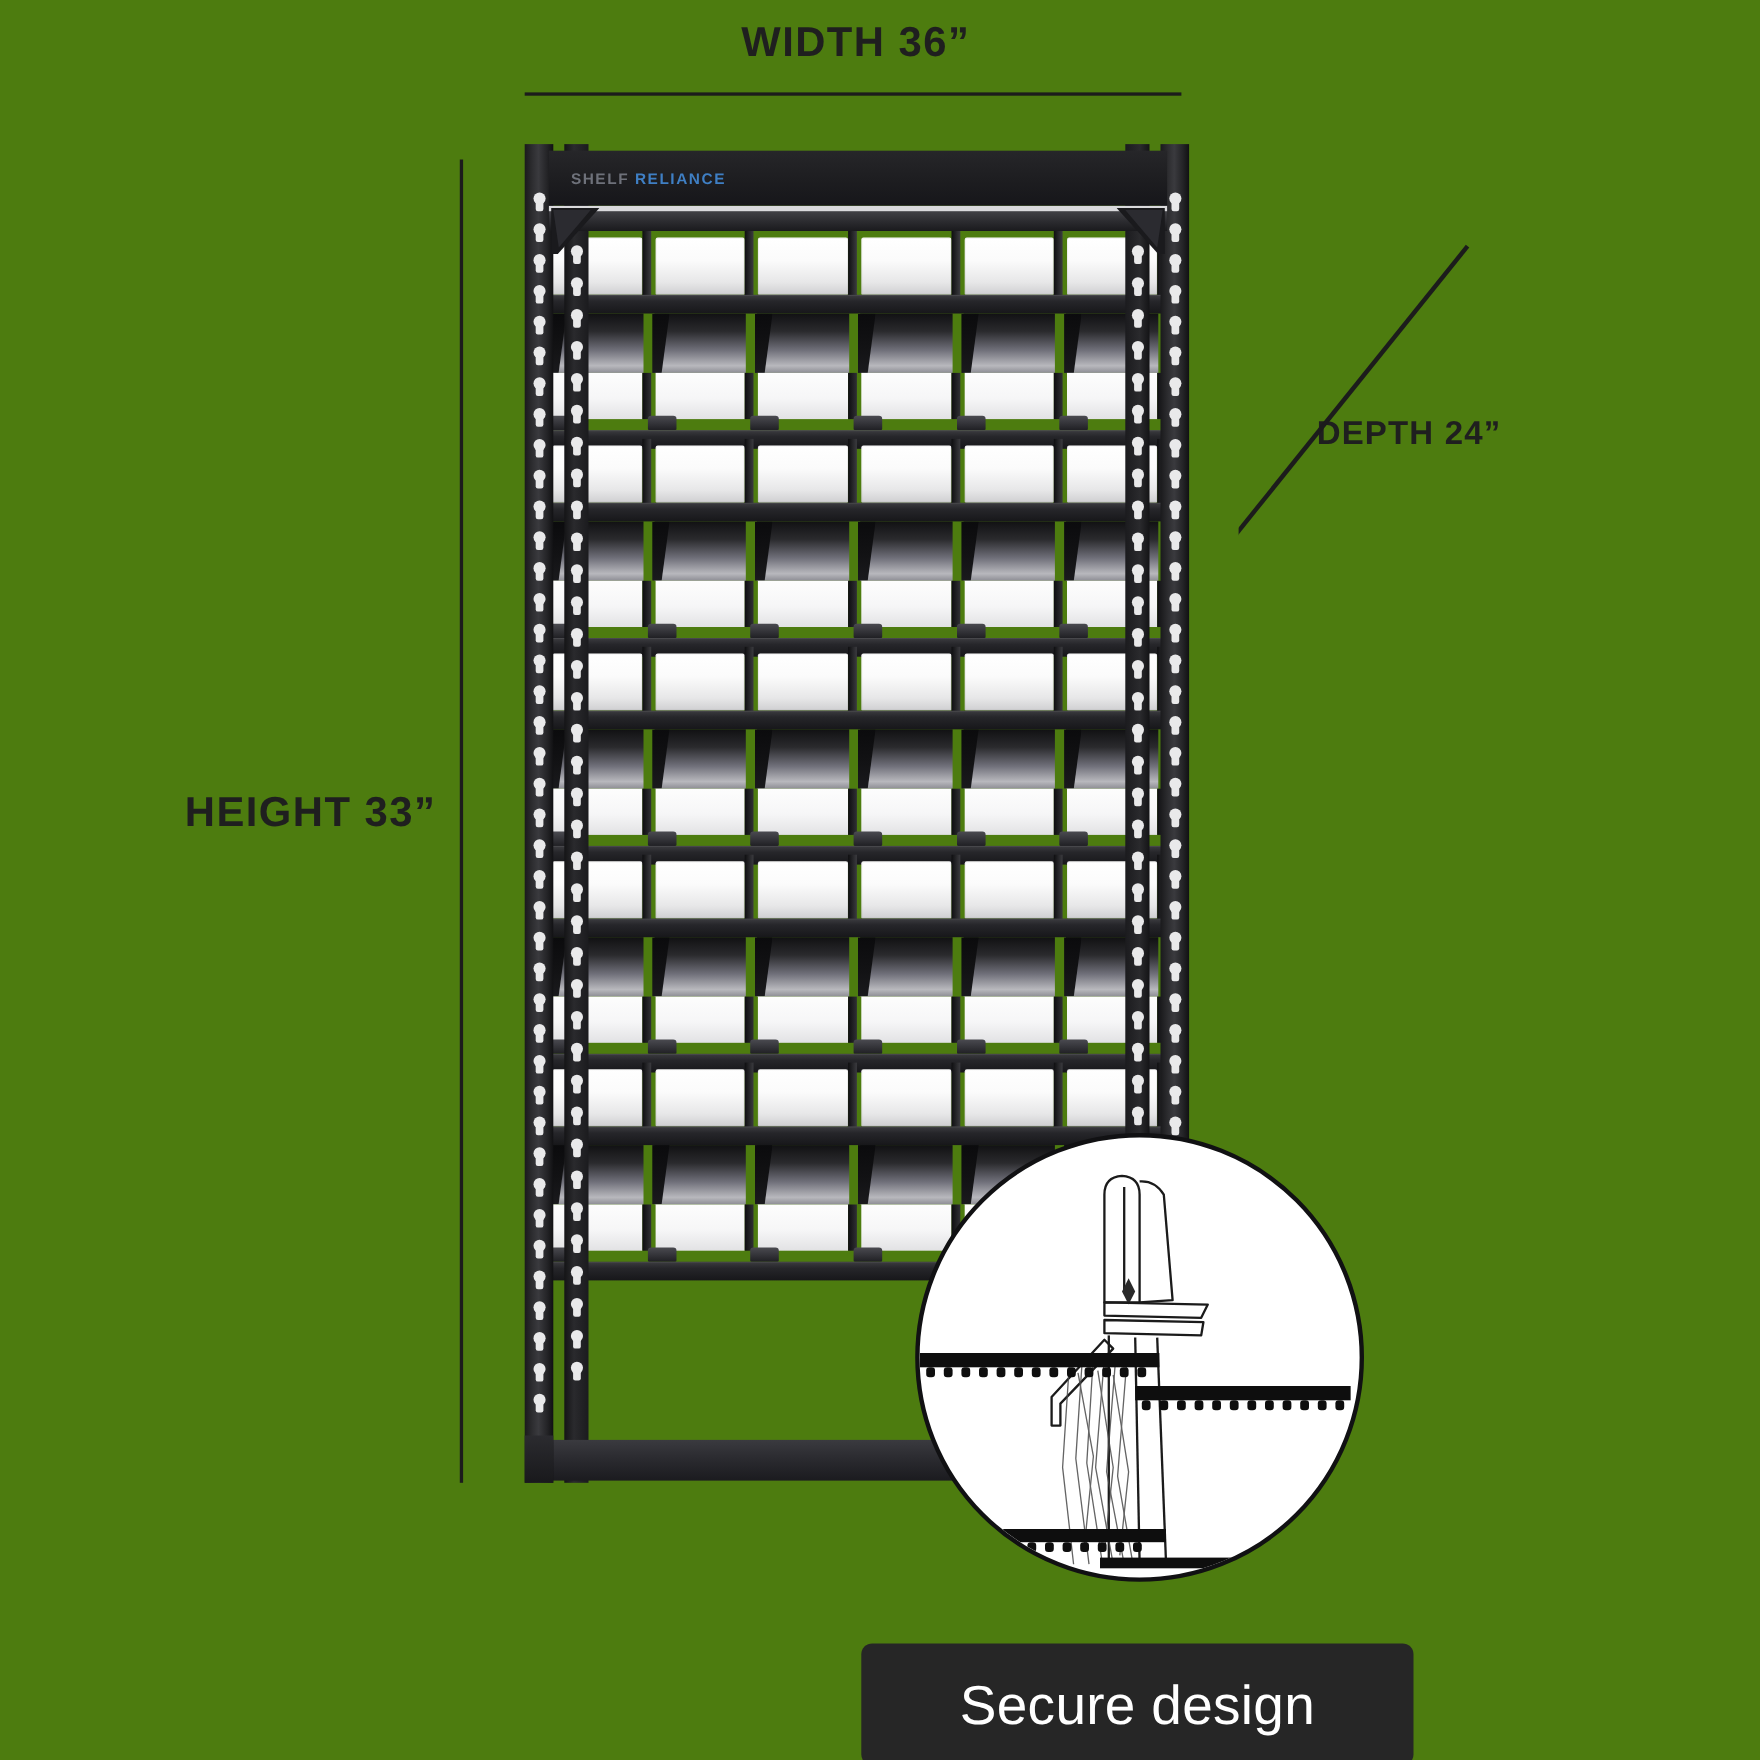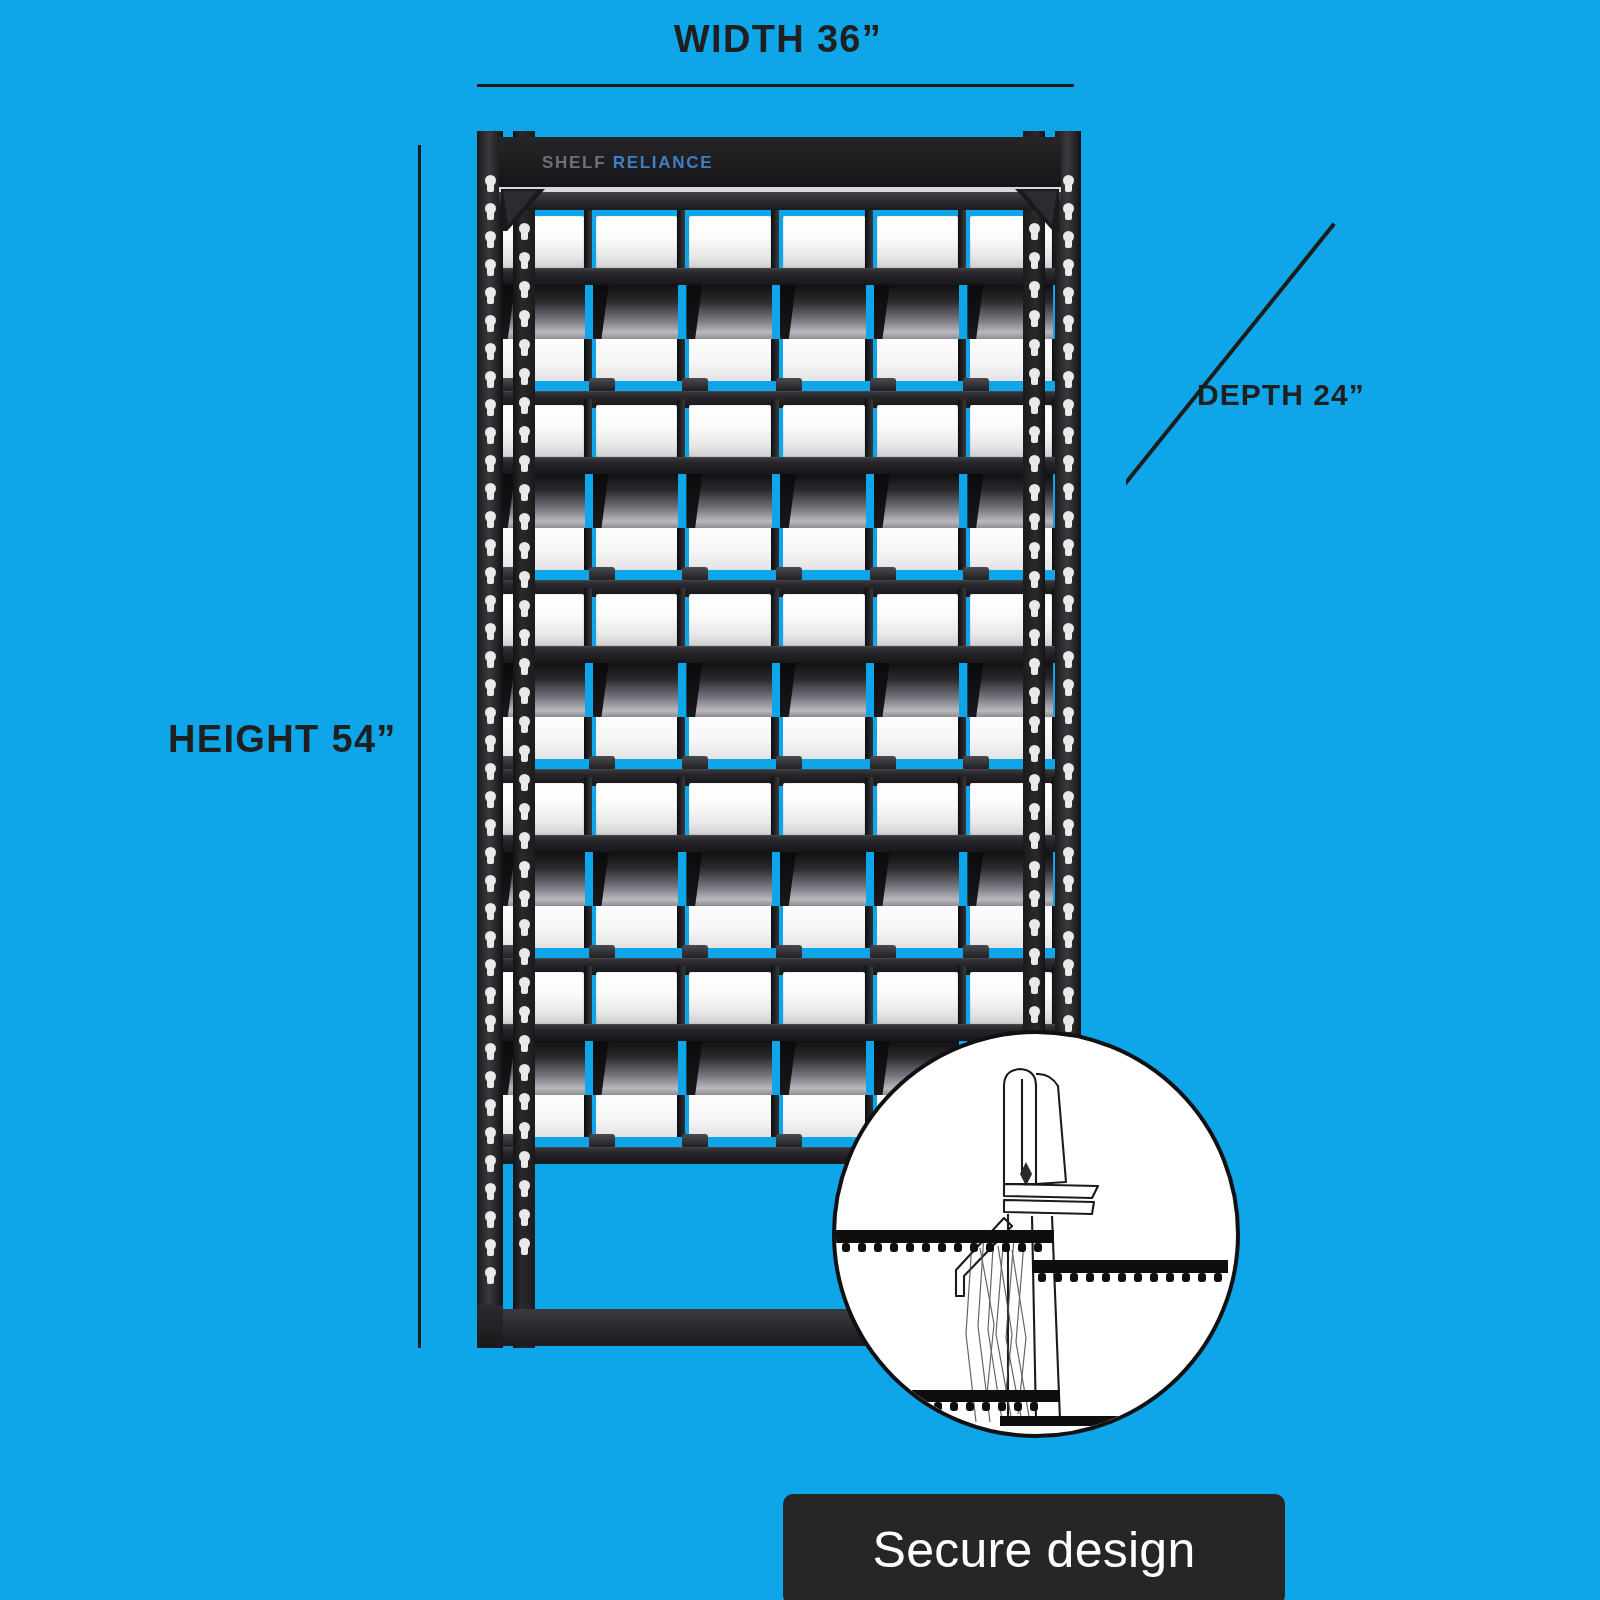--- a/index.html
+++ b/index.html
@@ -9,21 +9,21 @@
     background: #ffffff;
   }
   body {
     font-family: "Liberation Sans", sans-serif;
     -webkit-font-smoothing: antialiased;
   }
   #stage {
     position: relative;
     width: 1600px;
     height: 1600px;
-    background: #0ea5e9;
+    background: #4d7c0f;
     overflow: hidden;
   }
 
   
   .dim-label {
     position: absolute;
     font-weight: 700;
     color: #1f1f1f;
     letter-spacing: 0.035em;
     white-space: nowrap;
@@ -139,22 +139,22 @@
   #header-plate {
     position: absolute;
     left: 22px; top: 6px;
     width: 562px; height: 50px;
     background: linear-gradient(180deg,#262629 0%, #1d1d20 55%, #16161a 100%);
     z-index: 7;
     display: flex;
     align-items: center;
   }
   #brand {
-    margin-left: 43px;
-    font-size: 17px;
+    margin-left: 20px;
+    font-size: 14px;
     font-weight: 700;
     letter-spacing: 0.10em;
     line-height: 1;
   }
   #brand-shelf { color: #6e717a; }
   #brand-reliance { color: #3f7fc4; }
   #header-lip {
     position: absolute;
     left: 22px; top: 56px;
     width: 562px; height: 5px;
@@ -299,21 +299,21 @@
   }
 </style>
 </head>
 <body>
 
 <div id="stage">
 
   <div class="dim-label" id="width-label">WIDTH 36”</div>
   <div class="rule" id="width-rule"></div>
 
-  <div class="dim-label" id="height-label">HEIGHT 54”</div>
+  <div class="dim-label" id="height-label">HEIGHT 33”</div>
   <div class="rule" id="height-rule"></div>
 
   <div class="dim-label" id="depth-label">DEPTH 24”</div>
   <div id="depth-rule-wrap">
     <div id="depth-rule-line"></div>
   </div>
 
   <div id="rack">
 
     <div class="post" id="post-left-outer">

